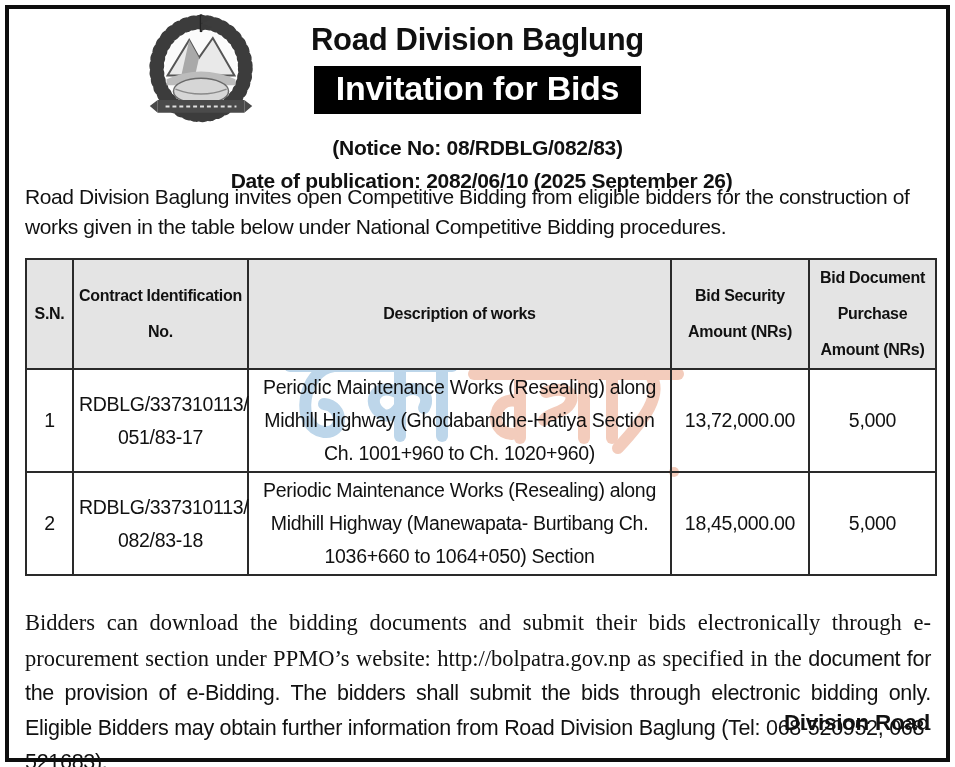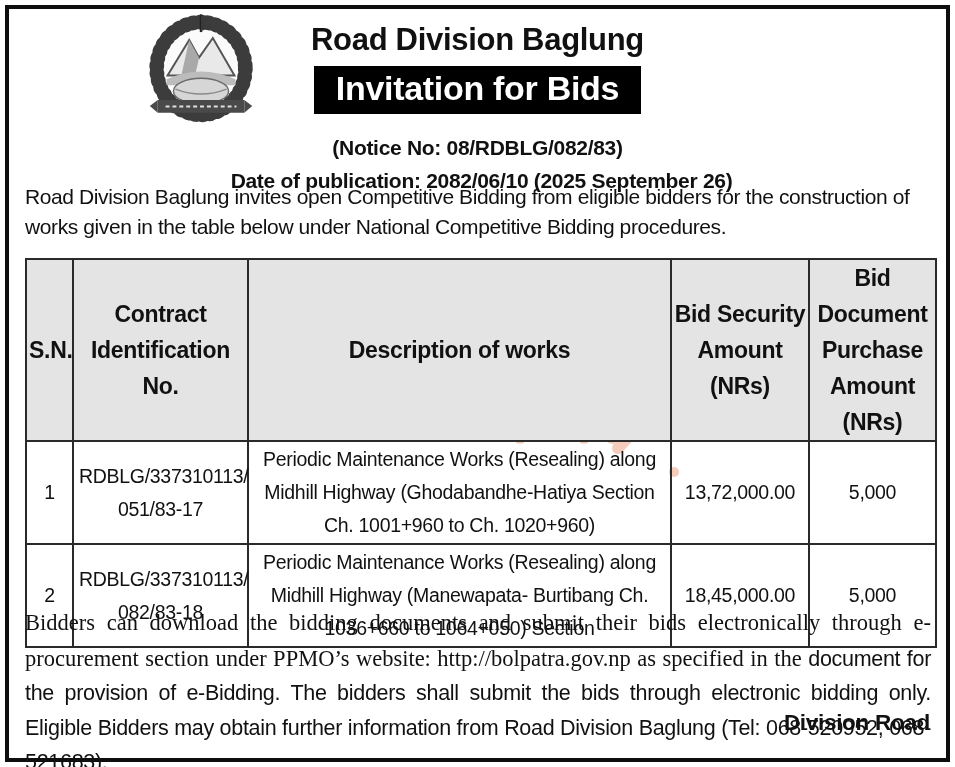--- a/index.html
+++ b/index.html
@@ -23,21 +23,21 @@
   .intro{
     position:absolute;left:25px;width:906px;top:182px;z-index:2;
     font-size:21px;letter-spacing:-0.4px;line-height:30px;text-align:left;
   }
   .watermark{position:absolute;left:282px;top:348px;width:410px;height:135px;z-index:1;}
   table.bids{
     position:absolute;left:25px;top:258px;width:910px;z-index:2;
     border-collapse:collapse;table-layout:fixed;background:transparent;
   }
   table.bids th{
-    background:#e4e4e4;border:2px solid #2a2a2a;font-size:23px;font-weight:bold;
+    background:#e4e4e4;border:2px solid #2a2a2a;font-size:16px;font-weight:bold;
     letter-spacing:-0.3px;text-align:center;vertical-align:middle;
     height:93px;line-height:36px;padding:0 2px;
   }
   table.bids td{
     border:2px solid #2a2a2a;font-size:19.5px;letter-spacing:-0.3px;background:transparent;
     text-align:center;vertical-align:middle;height:101px;line-height:33px;padding:0 5px;
   }
   .footer-para{
     position:absolute;left:25px;width:906px;top:570px;z-index:2;
     text-align:justify;line-height:33.5px;margin-top:36px;

